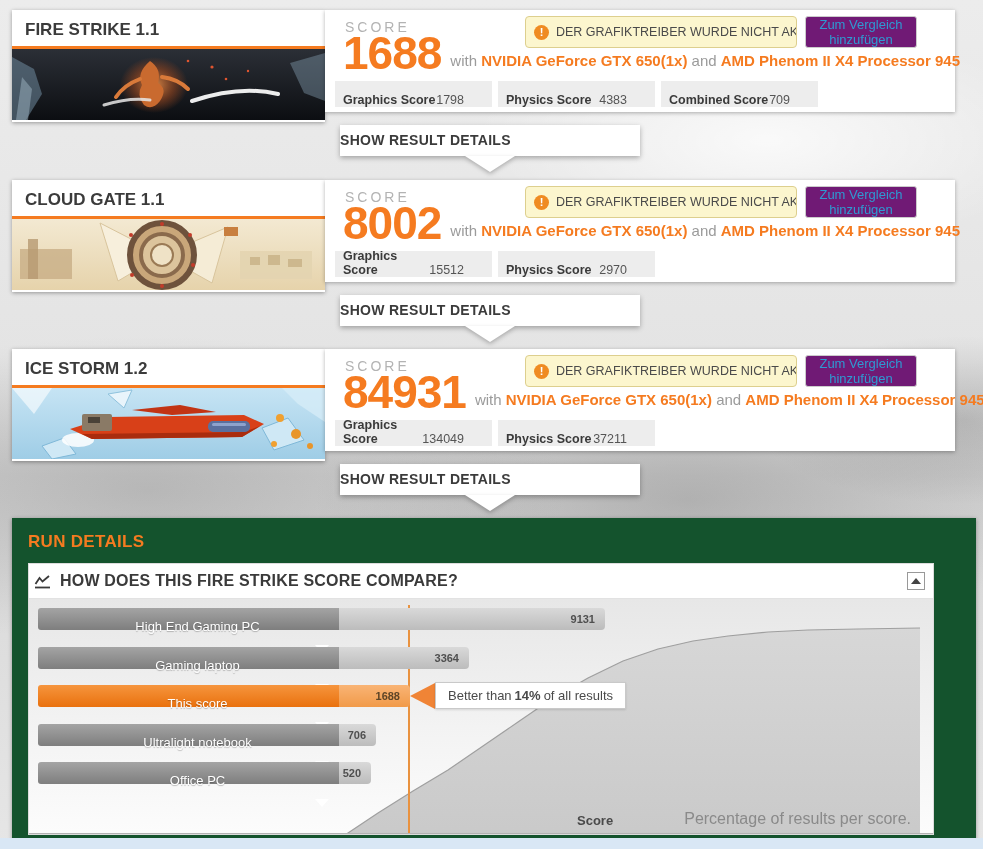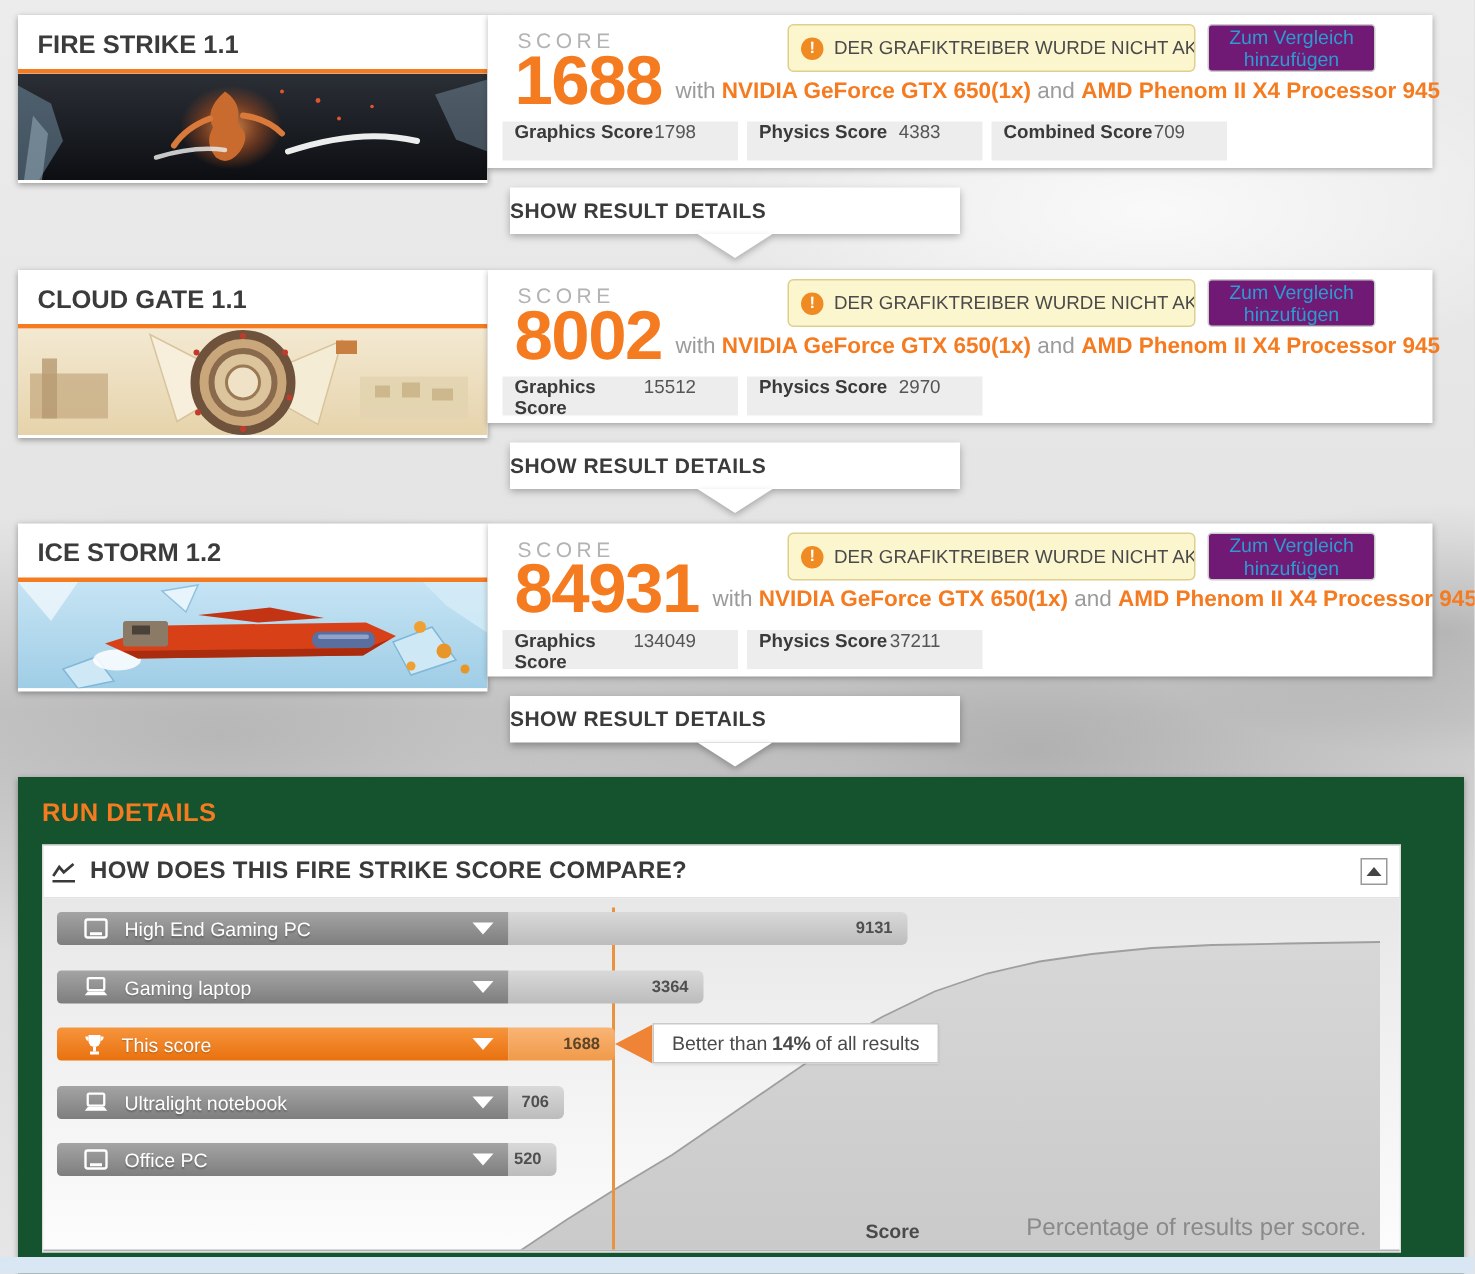--- a/index.html
+++ b/index.html
@@ -46,21 +46,21 @@
     flex:0 0 15px; width:15px; height:15px; border-radius:50%; background:#ef8b22;
     color:#fff; font-weight:bold; font-size:11px; line-height:15px; text-align:center;
   }
   .cmp-btn {
     position:absolute; left:480px; top:6px; width:112px; height:32px;
     background:#701a75; border:1px solid #ccc; border-radius:3px;
     font-family:inherit; font-size:13px; color:#2e9ad2; cursor:pointer;
   }
   .subscores { position:absolute; left:10px; top:71px; display:flex; gap:6px; }
   .cell {
-    width:157px; height:26px; background:#ededed; display:flex; align-items:flex-start;
+    width:157px; height:26px; background:#ededed; display:flex; align-items:flex-end;
     padding:0 28px 0 8px; font-size:12.5px;
   }
   .cell .cl { font-weight:bold; color:#3a3a3a; }
   .cell .cv { margin-left:auto; color:#555; }
   .show-btn {
     position:absolute; left:340px; top:115px; width:300px; height:31px;
     background:#fff; box-shadow:0 2px 5px rgba(0,0,0,.3);
     font-size:14px; font-weight:bold; color:#3b3b3b; text-align:left; line-height:31px;
     letter-spacing:.3px; cursor:pointer;
   }
@@ -86,21 +86,21 @@
   .chart-area {
     position:relative; height:236px; border-top:1px solid #e2e2e2; border-bottom:1px solid #b2b2b2;
     background:linear-gradient(180deg,#e7e7e7 0%,#f3f3f3 55%,#fcfcfc 100%); overflow:hidden;
   }
   .curve-svg { position:absolute; left:309px; top:0; z-index:0; }
   .vline { position:absolute; left:379px; top:6px; width:2px; height:230px; background:#e9923f; z-index:1; }
   .crow { position:absolute; height:22px; z-index:2; }
   .crow-label {
     position:absolute; left:9px; top:0; width:301px; height:22px; border-radius:3px 0 0 3px;
     background:linear-gradient(#a4a4a4,#7e7e7e); display:flex; align-items:center; gap:11px;
-    padding-left:18px; color:#fff; font-size:13px; cursor:pointer; text-shadow:0 1px 1px rgba(0,0,0,.25);
+    padding-left:18px; color:#fff; font-size:13px; cursor:pointer; text-shadow:0 1px 1px rgba(0,0,0,.25);flex-direction:column;
   }
   .crow-label .dd { margin-left:auto; margin-right:10px; width:0; height:0; border-left:7px solid transparent; border-right:7px solid transparent; border-top:8px solid #fff; }
   .crow-val {
     position:absolute; left:310px; top:0; height:22px; border-radius:0 4px 4px 0;
     background:linear-gradient(#d9d9d9,#bcbcbc); font-size:11px; font-weight:bold; color:#4f4f4f;
     text-align:right; line-height:22px; padding-right:10px; white-space:nowrap;
   }
   .crow.hl .crow-label { background:linear-gradient(#f6953d,#e9710e); }
   .crow.hl .crow-val { background:linear-gradient(#f9b475,#f19a49); color:#5d4527; }
   .callout { position:absolute; left:381px; top:83px; z-index:3; display:flex; align-items:center; }

